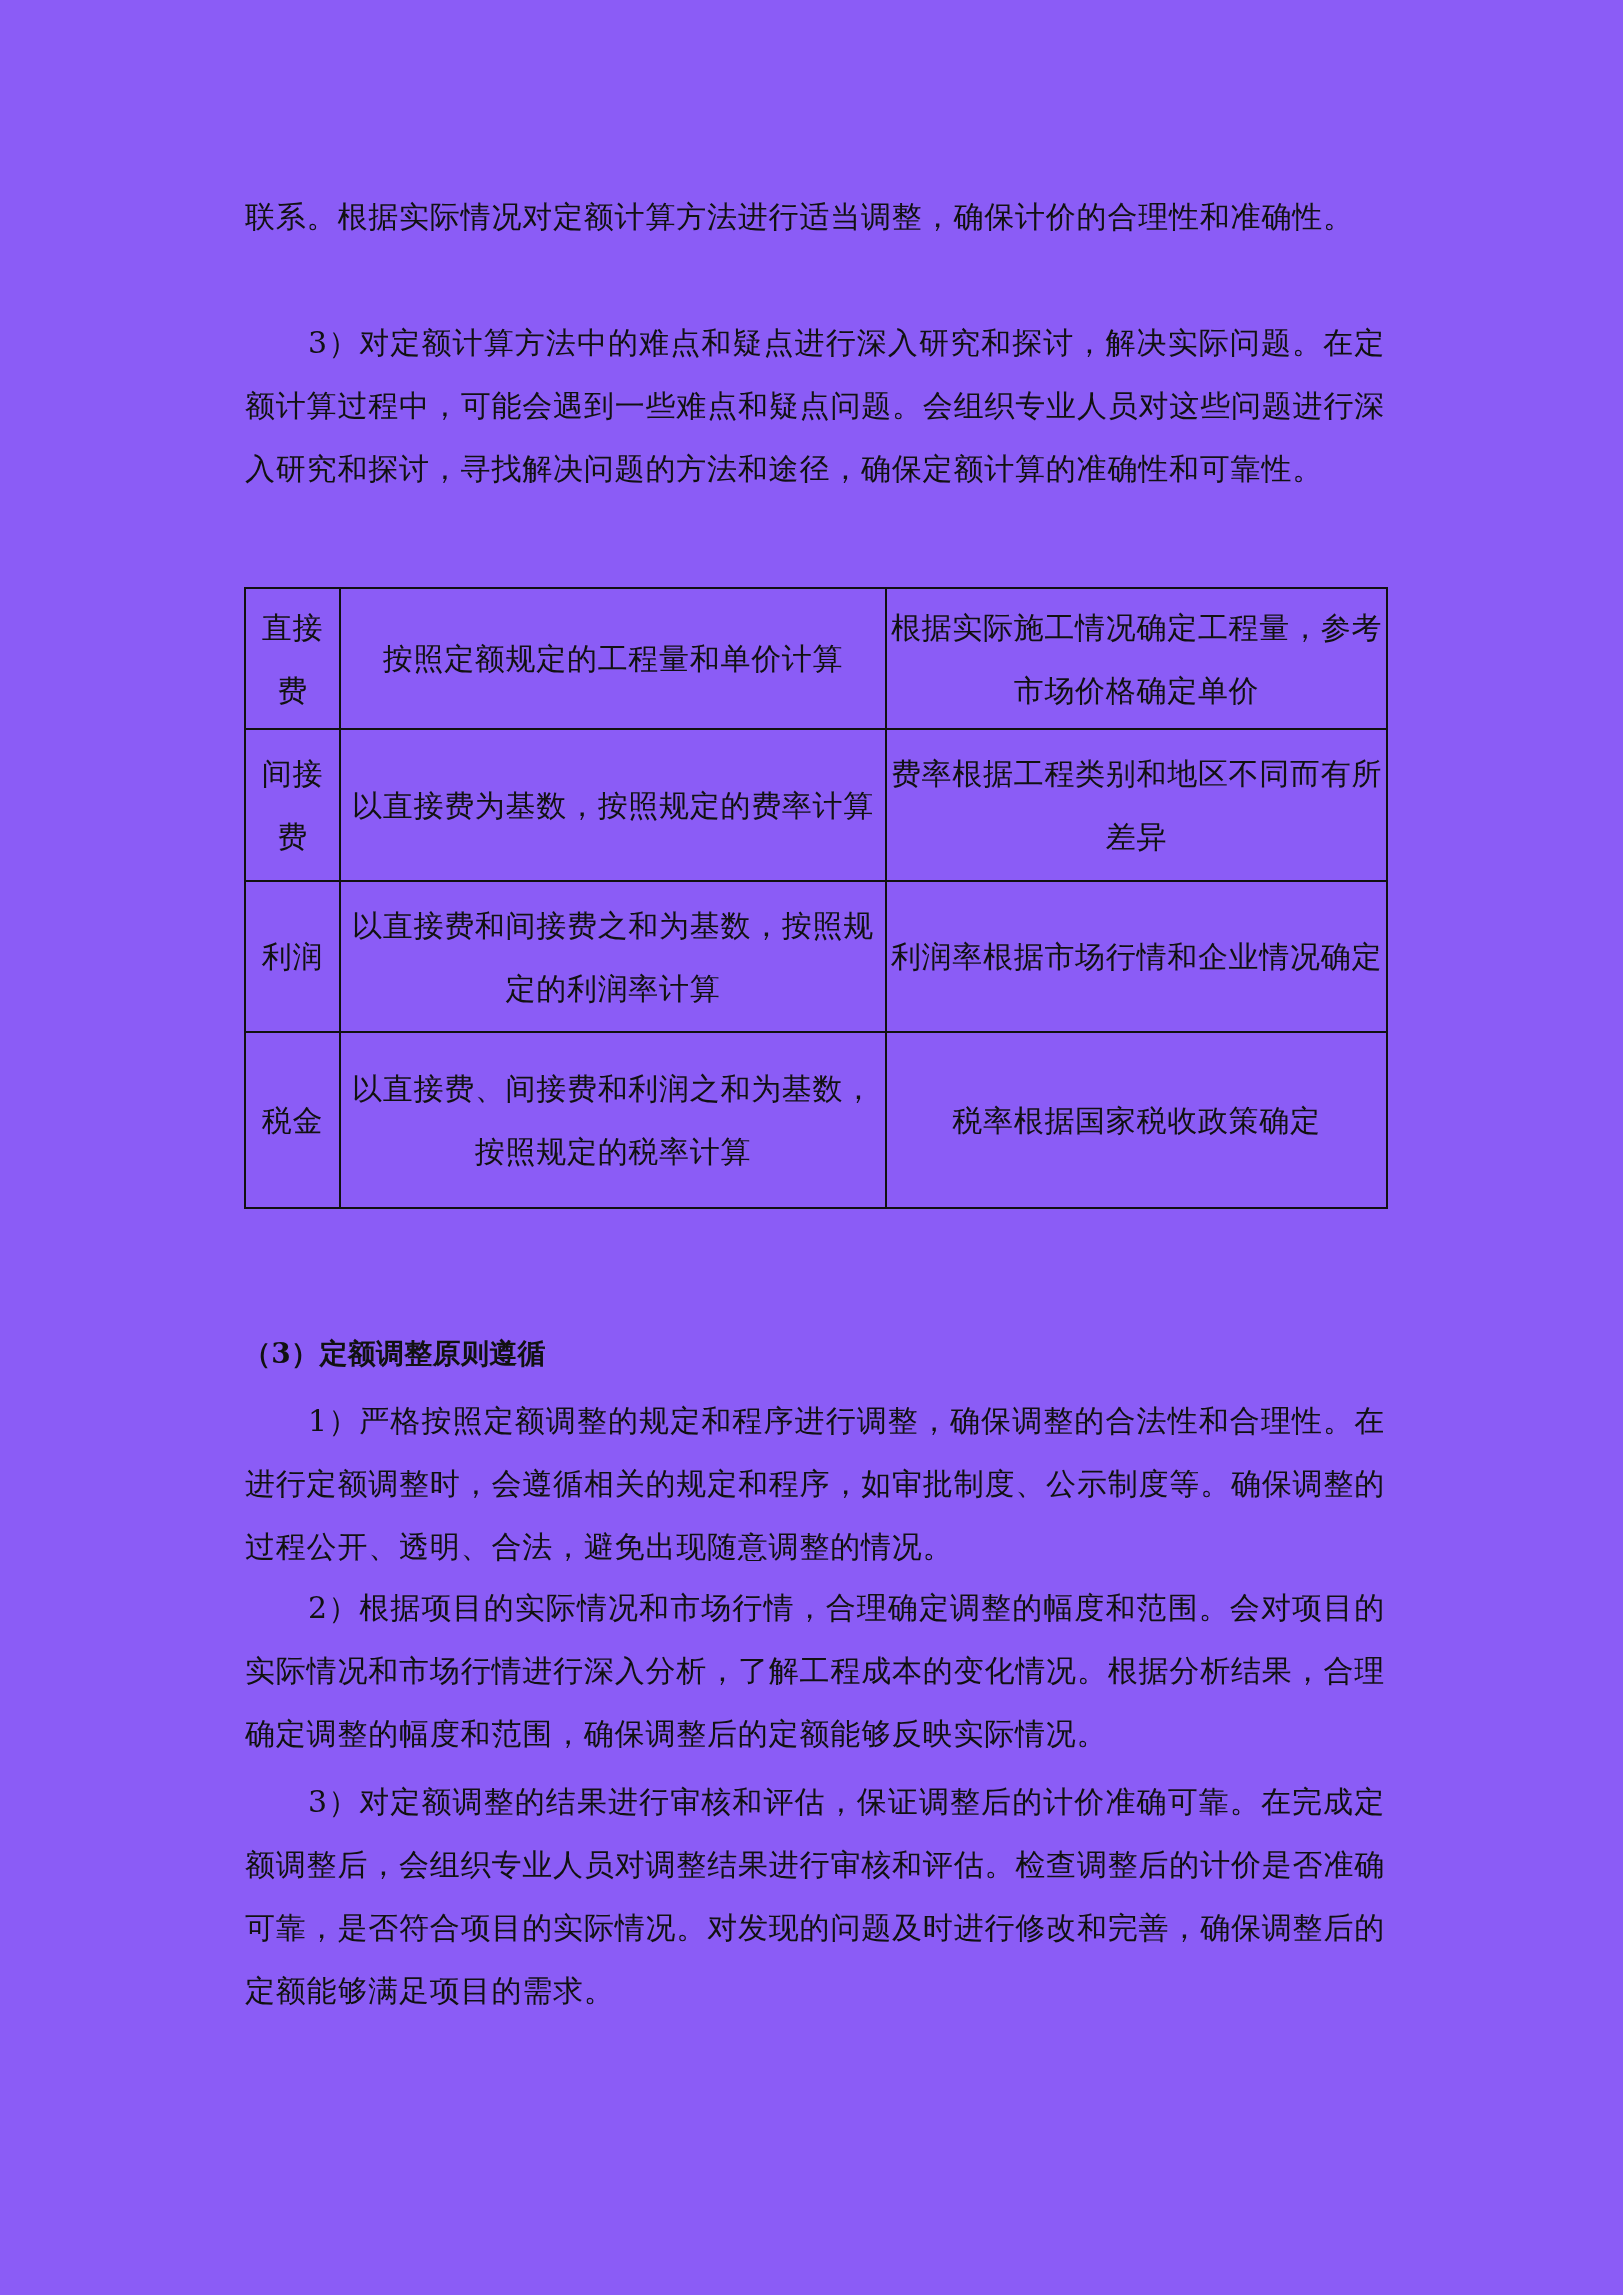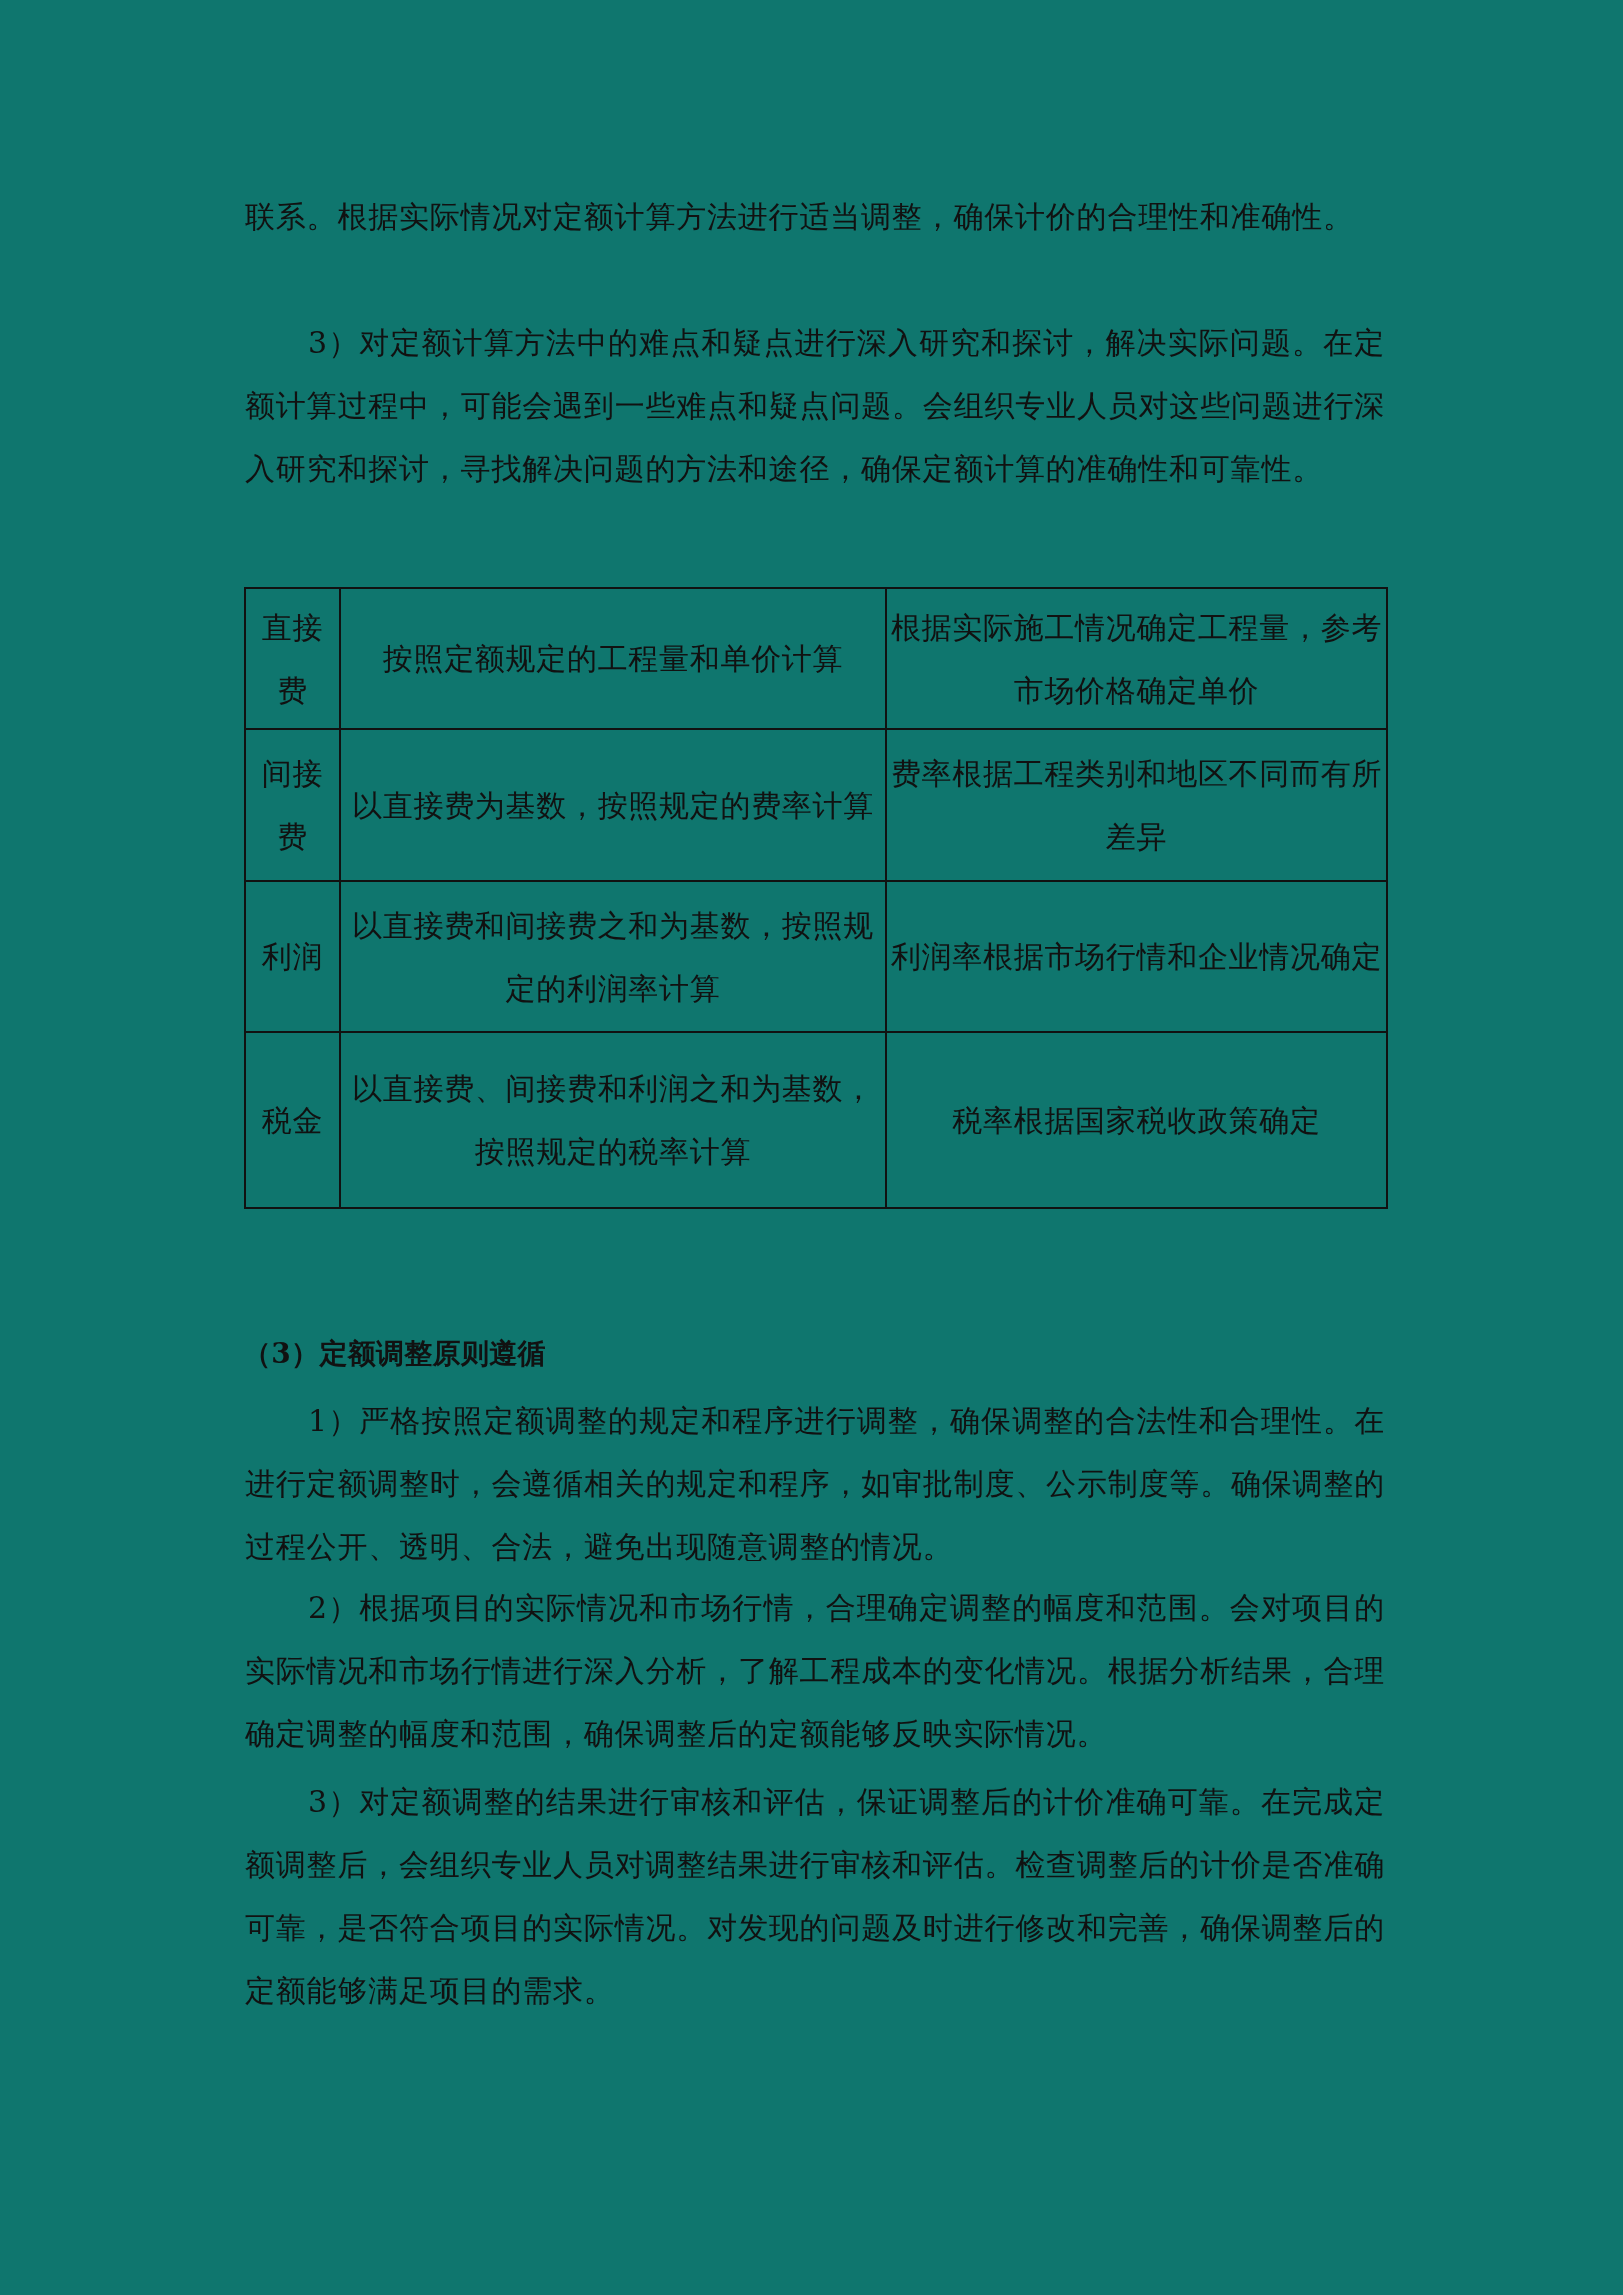--- a/index.html
+++ b/index.html
@@ -13,21 +13,21 @@
     position: relative;
     overflow: hidden;
     font-family: "DejaVu Serif", "Liberation Serif", serif;
     color: #111111;
   }
   .page {
     position: absolute;
     left: 0; top: 0;
     width: 1623px;
     height: 2295px;
-    background: #0f766e;
+    background: #8b5cf6;
   }
   .para {
     position: absolute;
     left: 245px;
     width: 1140px;
     font-size: 30px;
     line-height: 63px;
     text-align: justify;
     text-justify: inter-character;
     letter-spacing: 0.8px;

